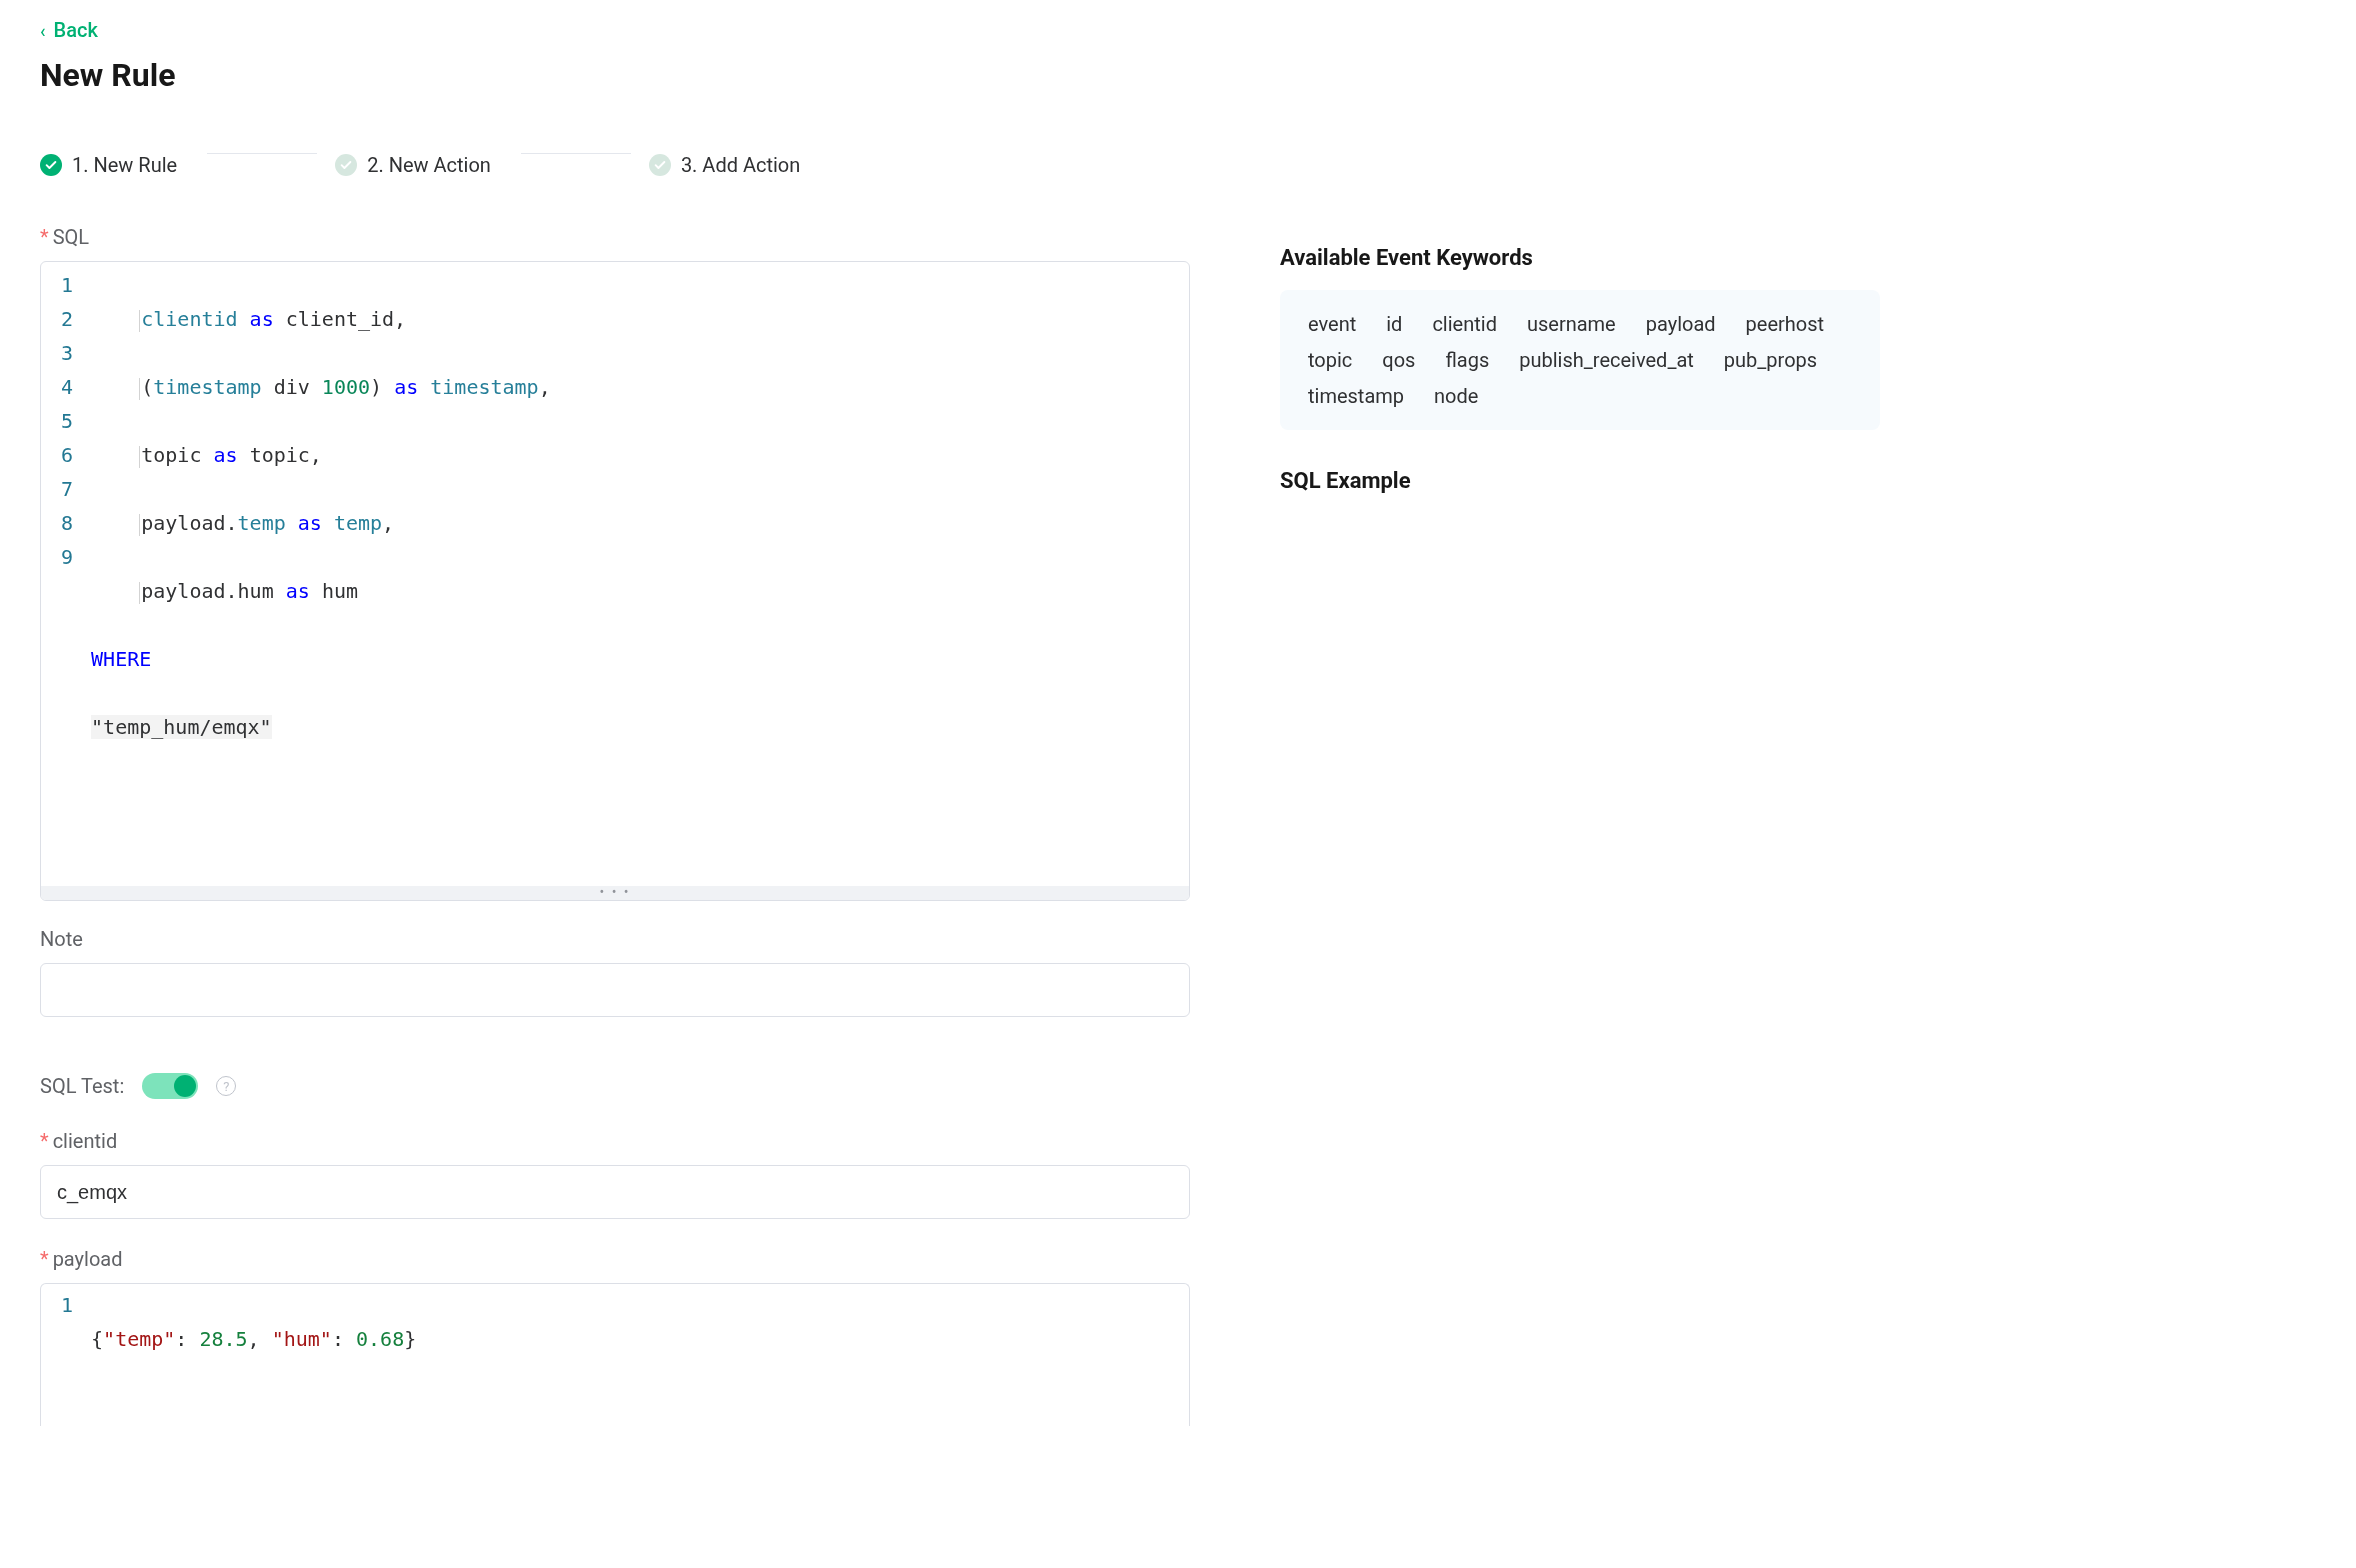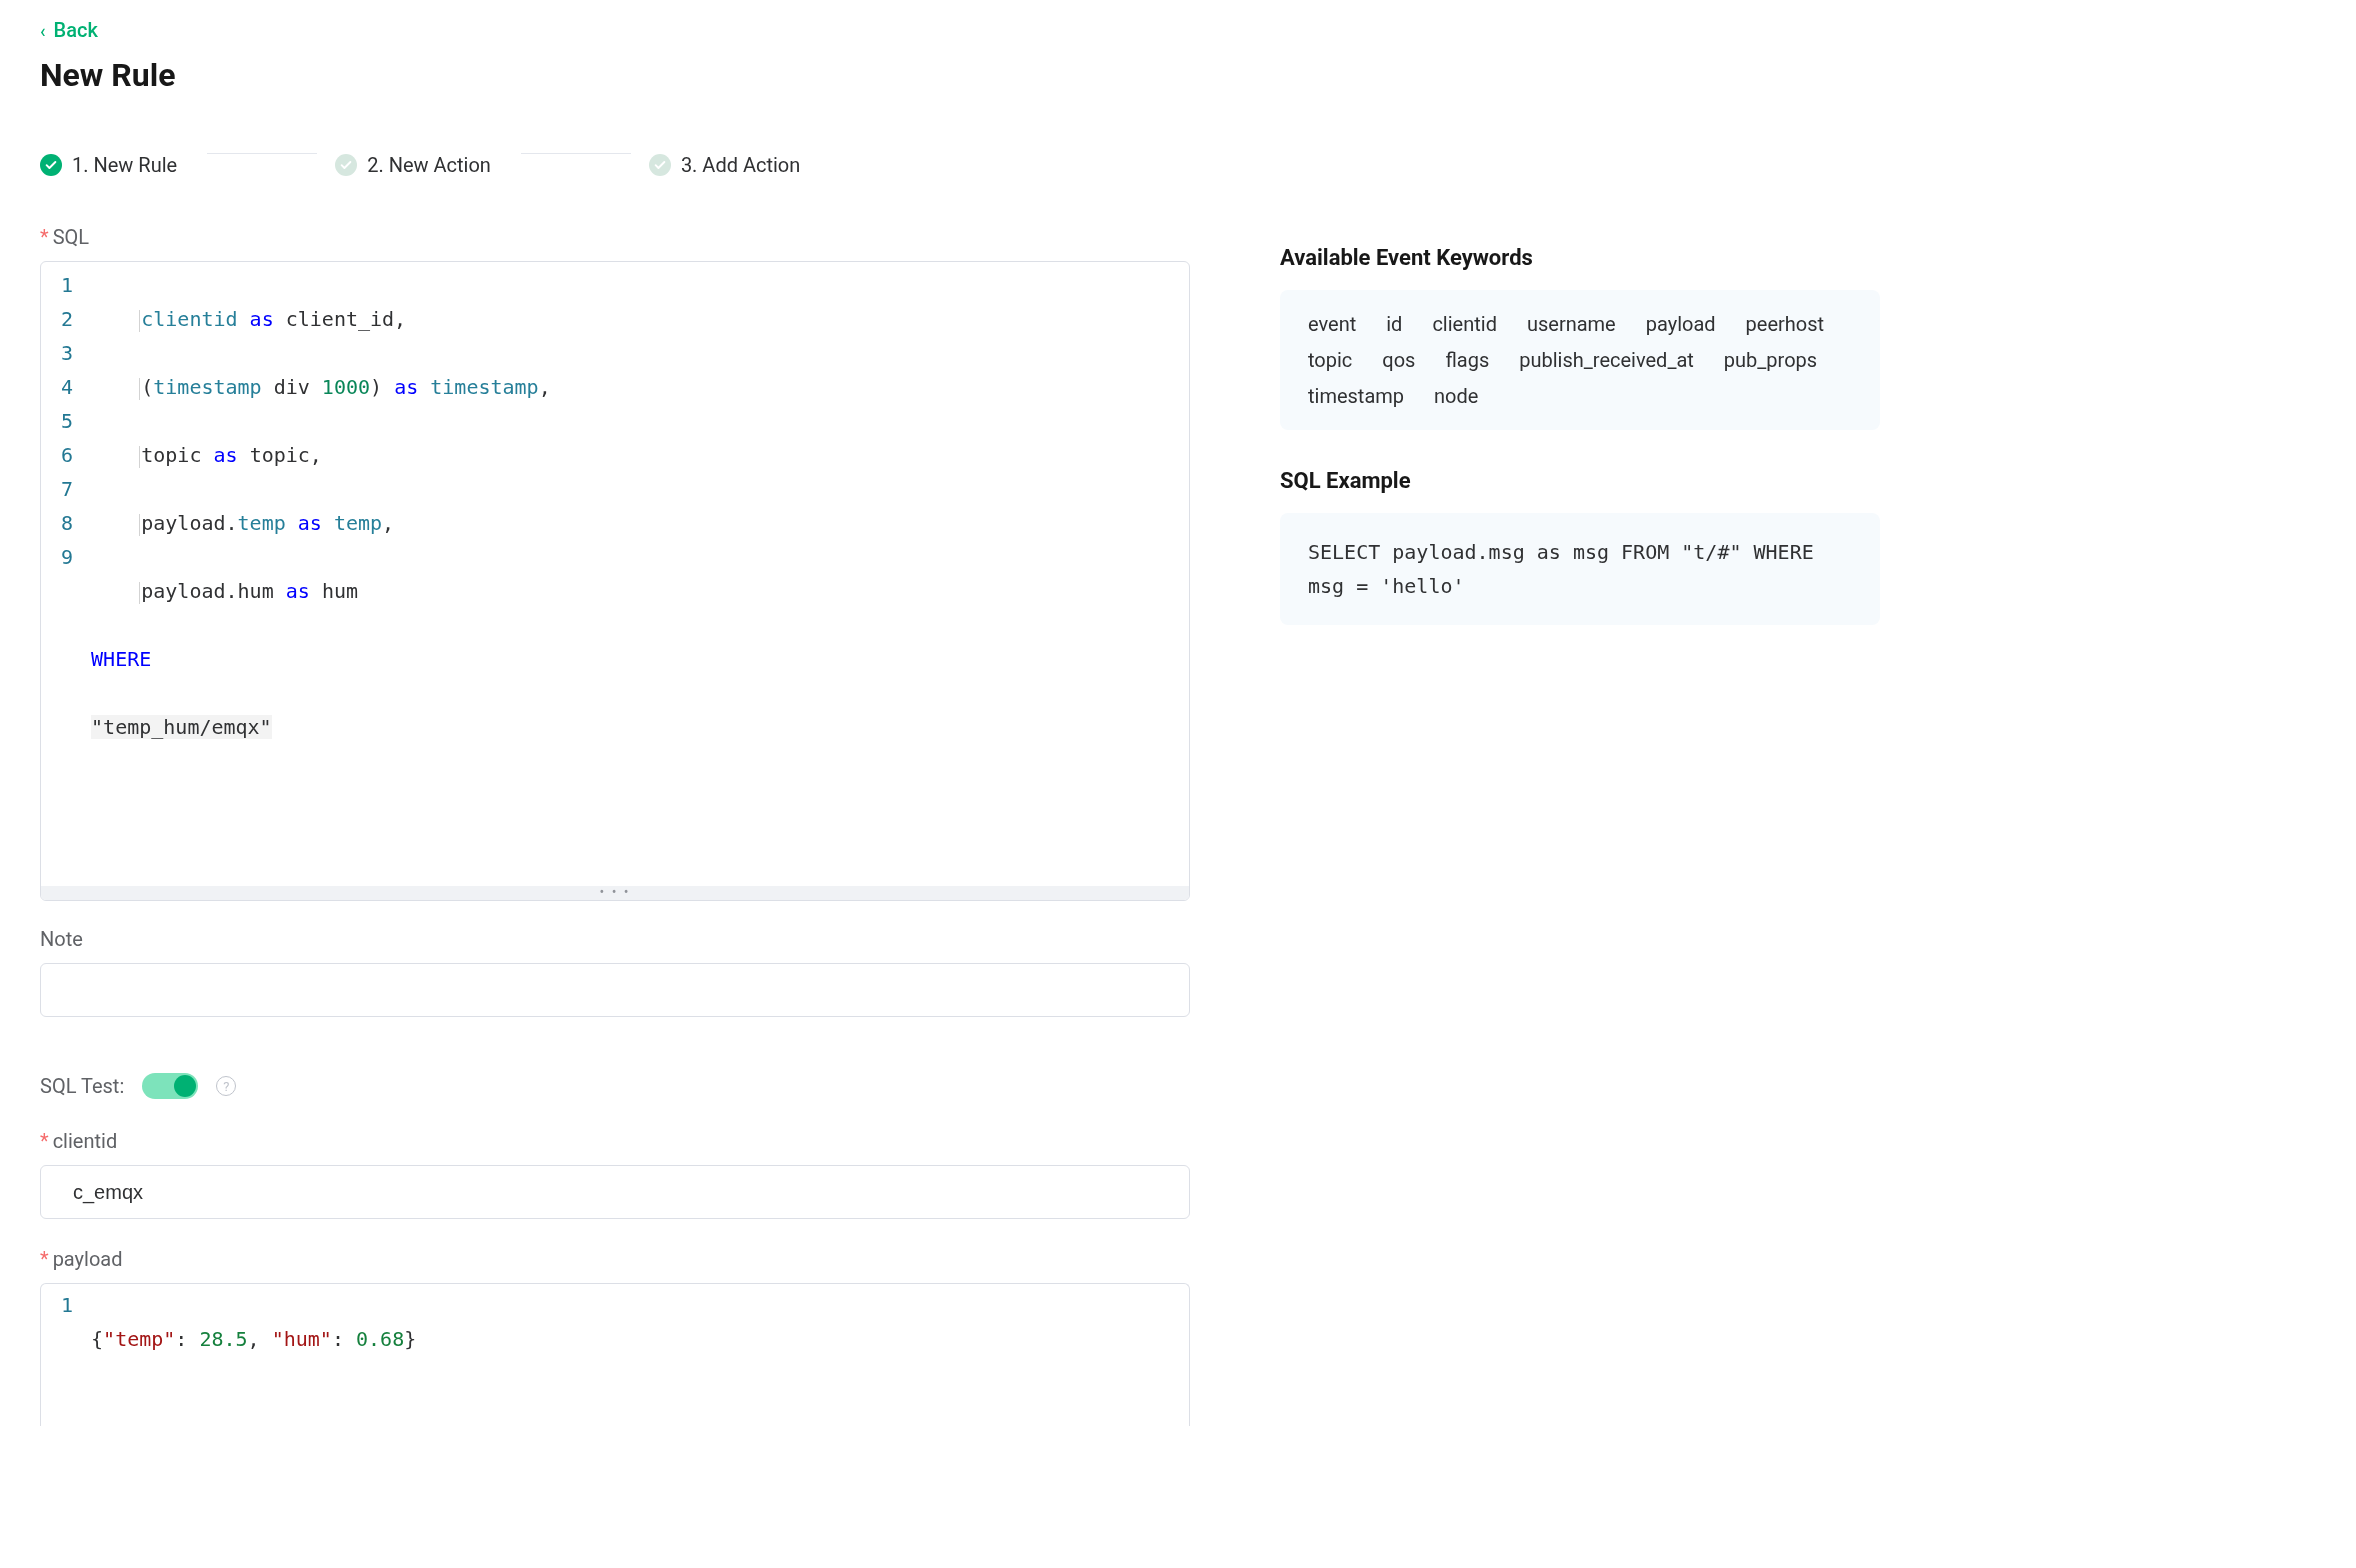--- a/index.html
+++ b/index.html
@@ -127,21 +127,21 @@
   letter-spacing: 2px;
   cursor: ns-resize;
   line-height: 12px;
 }
 
 .text-input {
   width: 100%;
   height: 54px;
   border: 1px solid var(--gray-border);
   border-radius: 6px;
-  padding: 0 32px;
+  padding: 0 16px;
   font-size: 20px;
   color: var(--dark-text);
   outline: none;
   background: #fff;
 }
 .note-input { margin-bottom: 28px; }
 
 .sql-test-row {
   display: flex;
   align-items: center;
@@ -328,18 +328,17 @@
       <span>topic</span>
       <span>qos</span>
       <span>flags</span>
       <span>publish_received_at</span>
       <span>pub_props</span>
       <span>timestamp</span>
       <span>node</span>
     </div>
 
     <div class="side-heading" style="margin-top:38px;">SQL Example</div>
-    <div class="example-panel">SELECT payload.msg as msg FROM "t/#" WHERE msg = 'hello'</div>
   </div>
 </div>
 
 
 
 
 </body></html>

